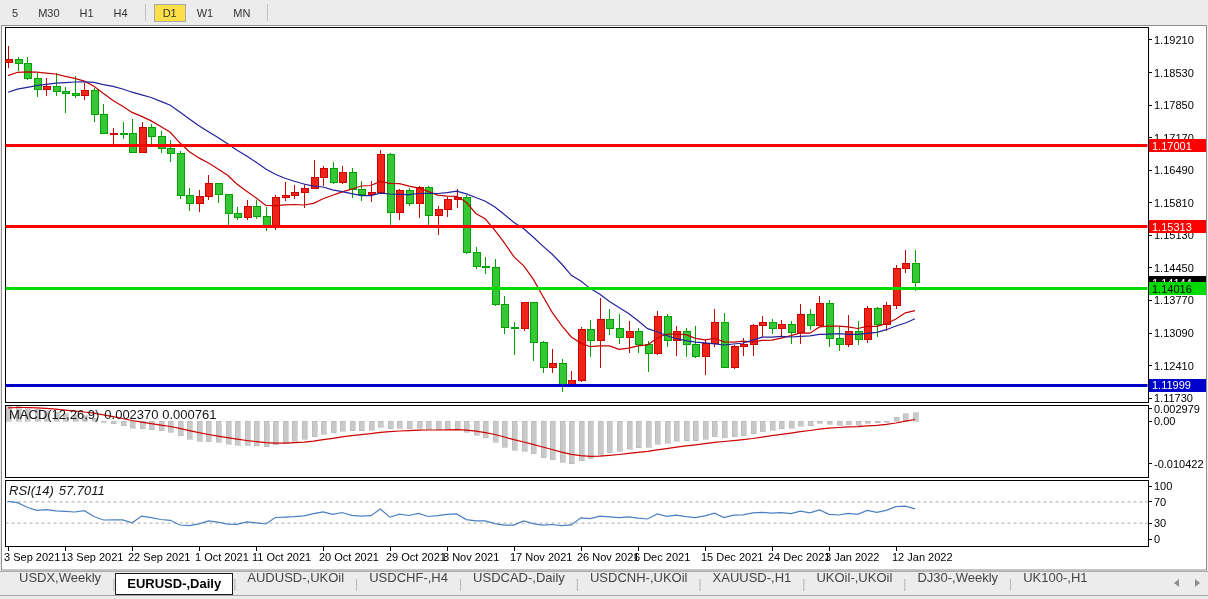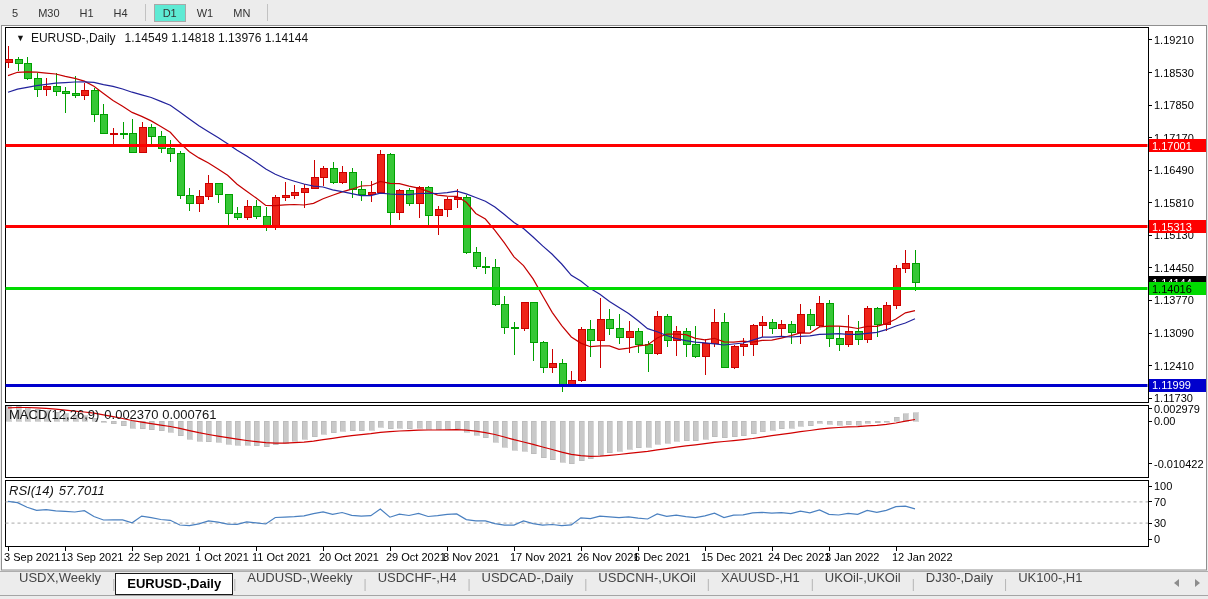--- a/index.html
+++ b/index.html
@@ -3,21 +3,21 @@
 <meta charset="utf-8">
 <style>
   html,body{margin:0;padding:0;}
   body{width:1208px;height:599px;background:#ececec;font-family:"Liberation Sans",sans-serif;overflow:hidden;}
   .screen{position:relative;width:1208px;height:599px;}
   svg{position:absolute;top:0;left:0;z-index:1;}
   svg text{font-family:"Liberation Sans",sans-serif;}
 
   .toolbar{position:absolute;top:0;left:0;width:100%;height:25px;background:#ececec;display:flex;align-items:center;padding-left:2px;box-sizing:border-box;z-index:10;}
   .tf-btn{padding:2px 8px;font-size:11px;color:#333;border:1px solid transparent;margin:0 1px;}
-  .tf-btn.active{background:#5eead4;border:1px solid #a8a8a8;}
+  .tf-btn.active{background:#fde047;border:1px solid #a8a8a8;}
   .tf-sep{width:1px;height:17px;background:#c2c2c2;margin:0 7px;}
 
   .overlay{position:absolute;z-index:5;color:#151515;white-space:nowrap;}
   .chart-title{top:31px;left:16px;font-size:12px;}
   .chart-title .tri{font-size:9px;margin-right:6px;vertical-align:1px;}
   .chart-title .vals{margin-left:9px;}
   .ind-title{font-size:13px;}
   .macd-title{top:407px;left:9px;}
   .rsi-title{top:483px;left:9px;font-style:italic;}
   .ind-title .vals{margin-left:5px;}
@@ -645,51 +645,48 @@
         <text x="701" y="561" font-size="11" fill="#000">15 Dec 2021</text>
         <line x1="772.5" y1="546.5" x2="772.5" y2="551" stroke="#000" shape-rendering="crispEdges"></line>
         <text x="768" y="561" font-size="11" fill="#000">24 Dec 2021</text>
         <line x1="829.5" y1="546.5" x2="829.5" y2="551" stroke="#000" shape-rendering="crispEdges"></line>
         <text x="825" y="561" font-size="11" fill="#000">3 Jan 2022</text>
         <line x1="896.5" y1="546.5" x2="896.5" y2="551" stroke="#000" shape-rendering="crispEdges"></line>
         <text x="892" y="561" font-size="11" fill="#000">12 Jan 2022</text>
       </g>
     </svg>
 
-  <div class="overlay chart-title">
-    <span class="tri">▼</span><span>EURUSD-,Daily</span><span class="vals">1.14549 1.14818 1.13976 1.14144</span>
-  </div>
 
   <div class="overlay ind-title macd-title">
     <span>MACD(12,26,9)</span><span class="vals">0.002370 0.000761</span>
   </div>
 
   <div class="overlay ind-title rsi-title">
     <span>RSI(14)</span><span class="vals">57.7011</span>
   </div>
 
   <div class="tabbar">
     <div class="tabs" id="tabs">
       <div class="tab">USDX,Weekly</div>
         <span class="tab-sep">|</span>
         <div class="tab active">EURUSD-,Daily</div>
         <span class="tab-sep">|</span>
-        <div class="tab">AUDUSD-,Weekly</div>
+        <div class="tab">AUDUSD-,UKOil</div>
         <span class="tab-sep">|</span>
         <div class="tab">USDCHF-,H4</div>
         <span class="tab-sep">|</span>
         <div class="tab">USDCAD-,Daily</div>
         <span class="tab-sep">|</span>
         <div class="tab">USDCNH-,UKOil</div>
         <span class="tab-sep">|</span>
         <div class="tab">XAUUSD-,H1</div>
         <span class="tab-sep">|</span>
         <div class="tab">UKOil-,UKOil</div>
         <span class="tab-sep">|</span>
-        <div class="tab">DJ30-,Daily</div>
+        <div class="tab">DJ30-,Weekly</div>
         <span class="tab-sep">|</span>
         <div class="tab">UK100-,H1</div>
         <div class="tab-arrows">
         <span class="arr-l"></span>
         <span class="arr-r"></span>
       </div>
     </div>
   </div>
 
 </div>

